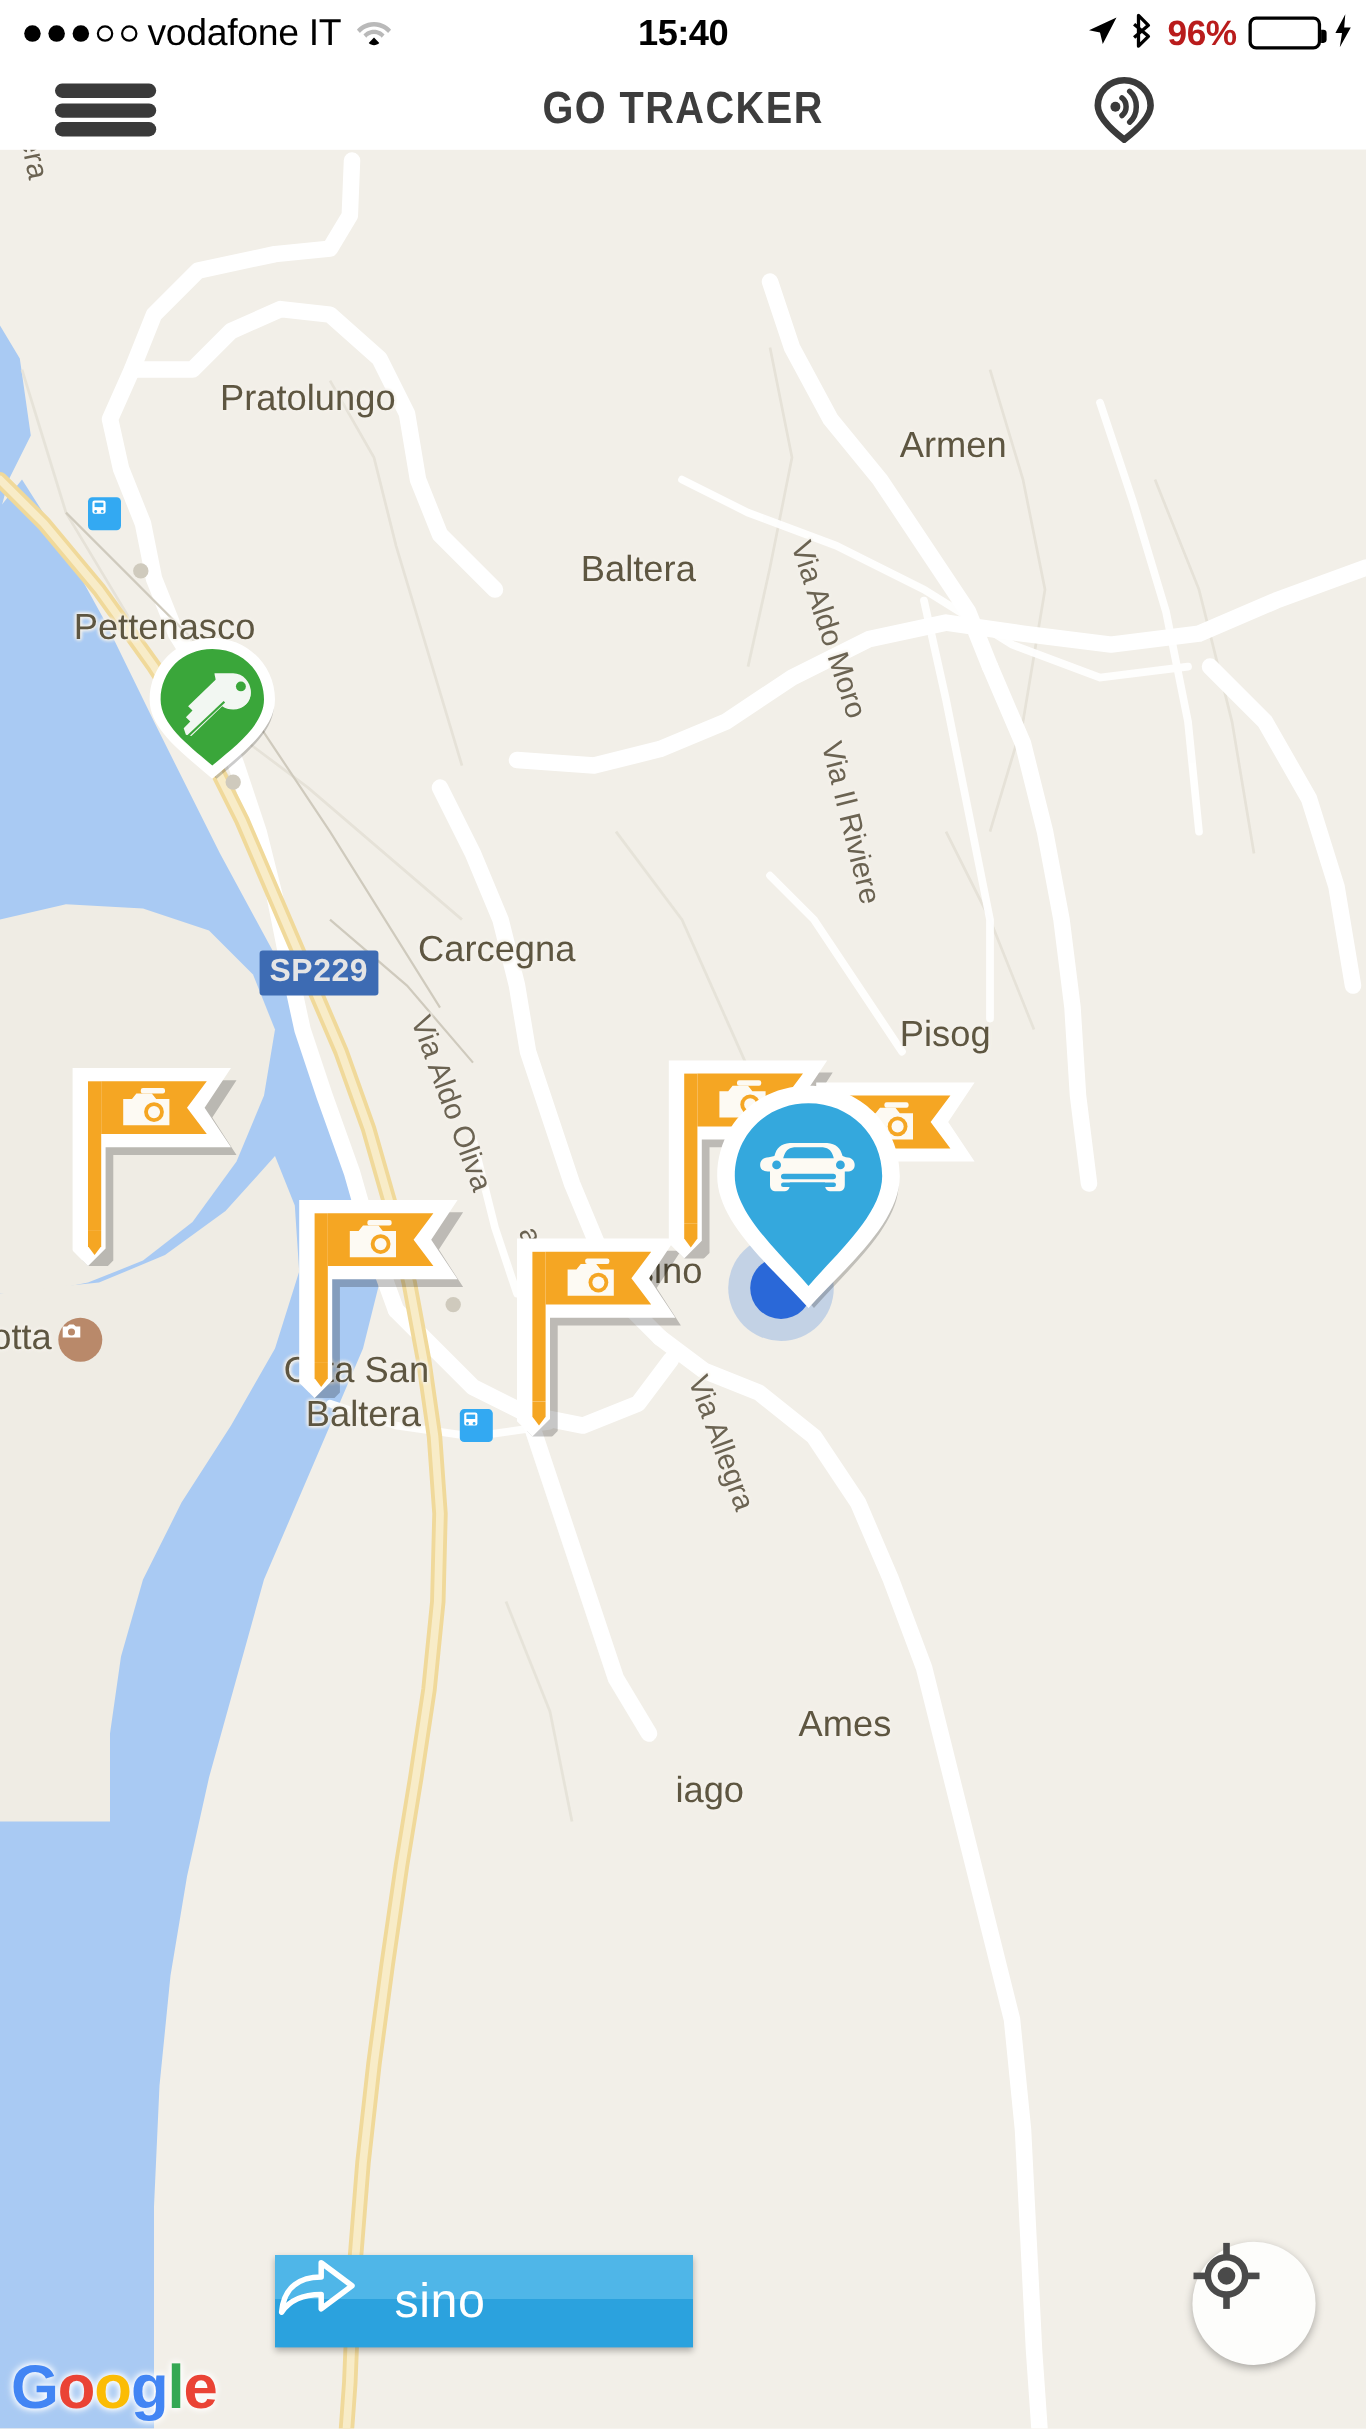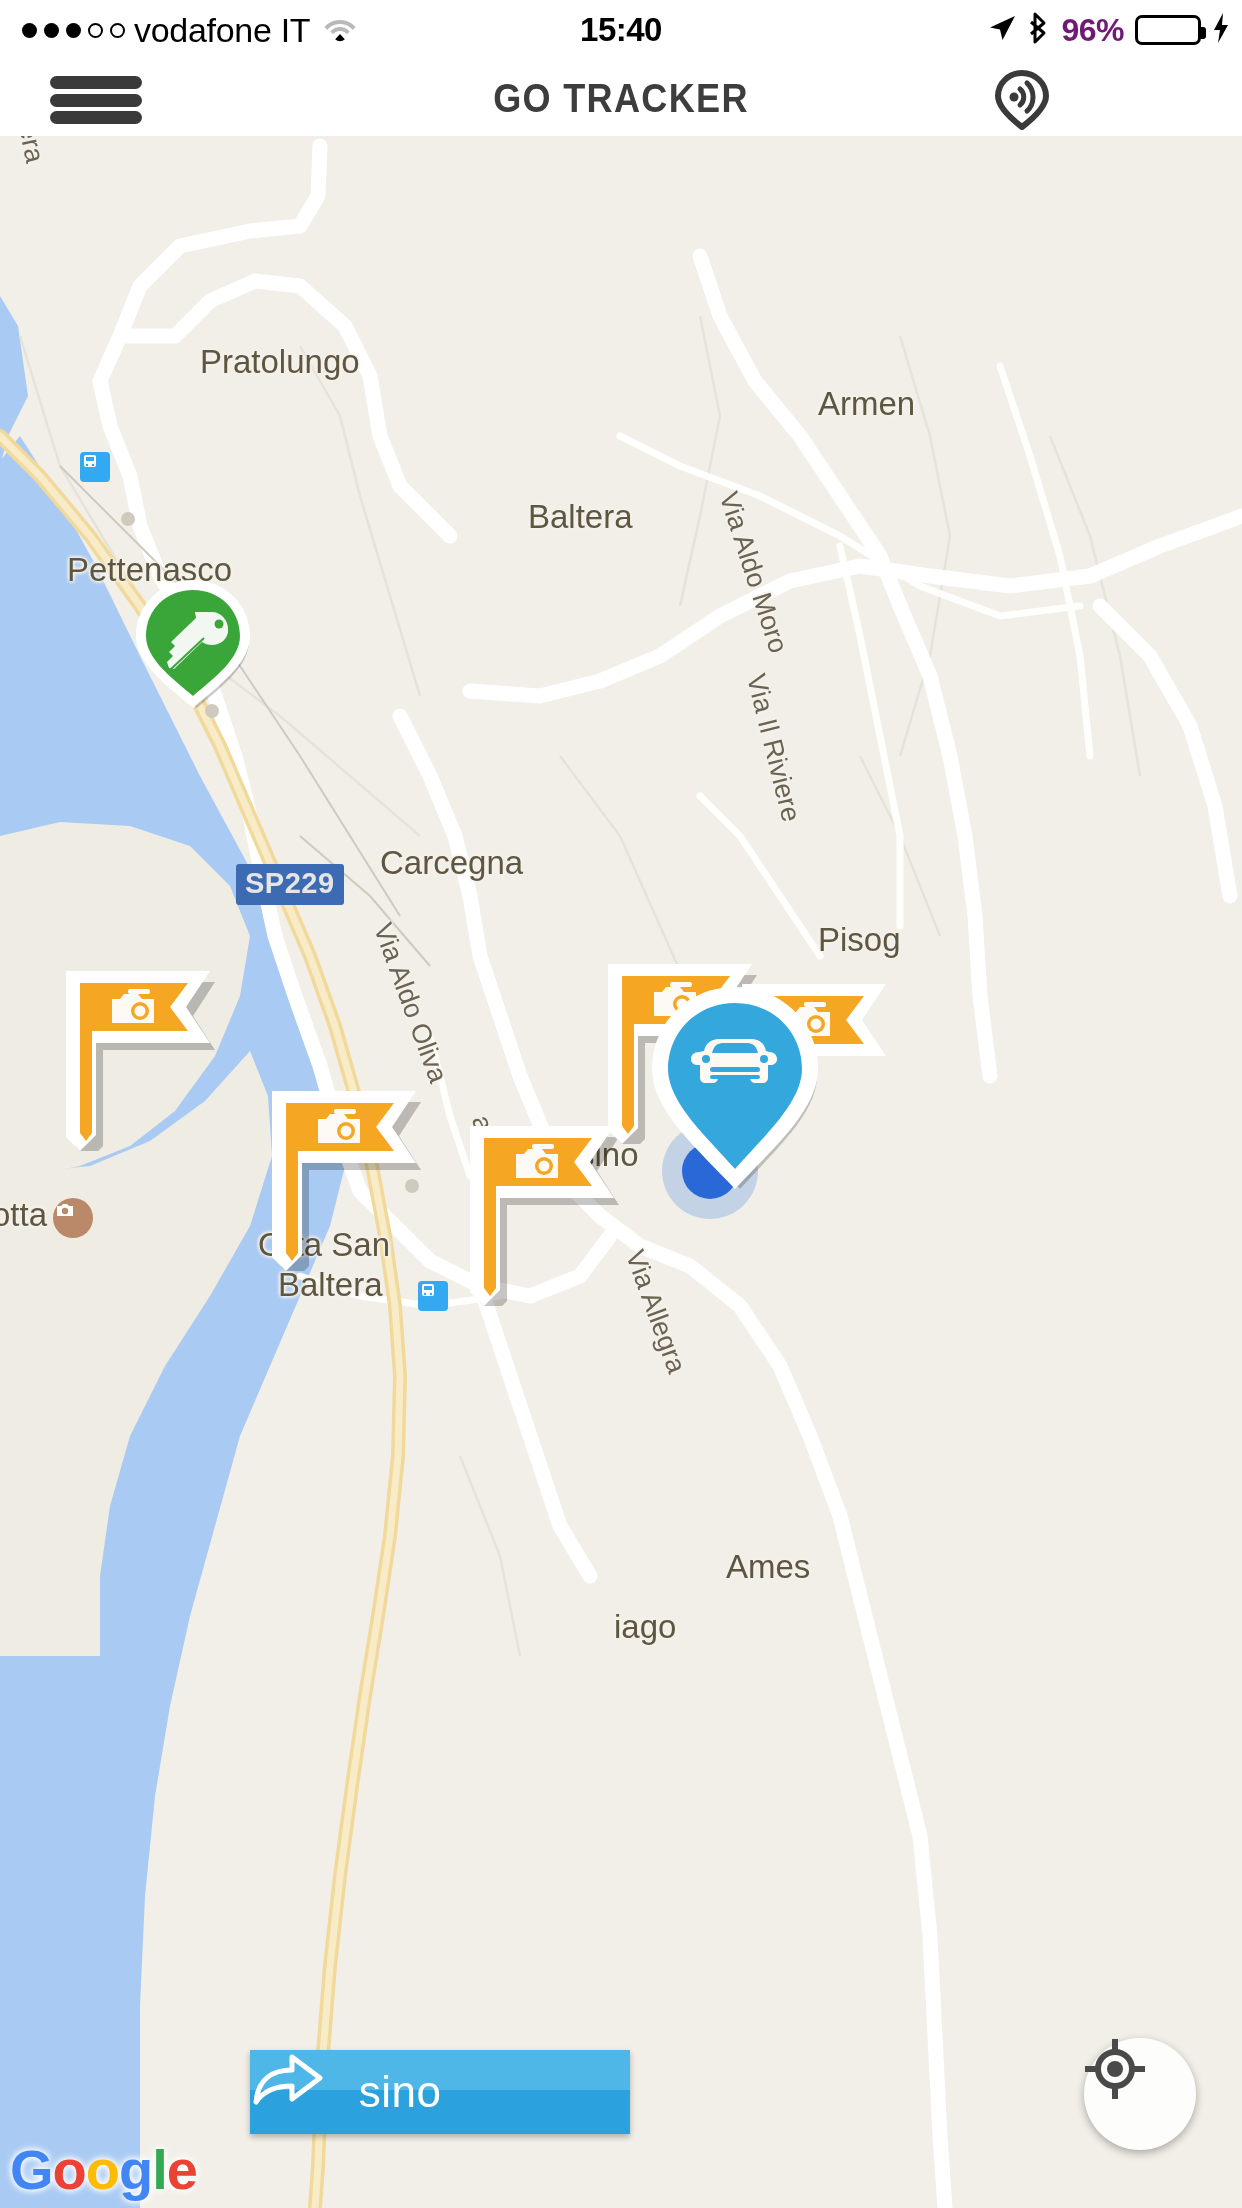--- a/index.html
+++ b/index.html
@@ -17,21 +17,21 @@
   .dot { width:15px; height:15px; border-radius:50%; background:#000; }
   .dot.hollow { background:transparent; border:2px solid #000; }
   .carrier { font-size:34px; color:#000; letter-spacing:-0.3px;
     font-family:"Liberation Sans", sans-serif; }
   .wifi { margin-left:4px; }
   .sb-center { position:absolute; left:0; top:0; width:1242px; height:60px;
     display:flex; align-items:center; justify-content:center; }
   .clock { font-size:33px; font-weight:bold; color:#000; letter-spacing:-0.5px; }
   .sb-right { position:absolute; right:12px; top:0; height:60px; display:flex;
     align-items:center; gap:11px; }
-  .batt-pct { font-size:32px; font-weight:bold; color:#701a75; letter-spacing:-0.5px;text-align:center; }
+  .batt-pct { font-size:32px; font-weight:bold; color:#b91c1c; letter-spacing:-0.5px;text-align:center; }
   .batt { position:relative; width:66px; height:30px; border:3px solid #000;
     border-radius:7px; padding:2px; }
   .batt-fill { height:100%; width:96%; background:#4cd964; border-radius:3px; }
   .batt-cap { position:absolute; right:-8px; top:9px; width:5px; height:12px;
     background:#000; border-radius:0 3px 3px 0; }
 
   
   .navbar { position:absolute; left:0; top:60px; width:1091px; height:76px;
     background:#fff; z-index:55; }
   .hamburger { position:absolute; left:50px; top:12px; width:92px; height:56px;

